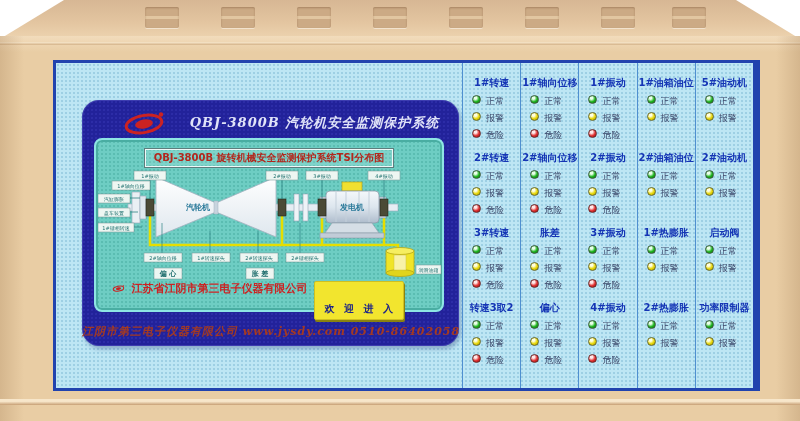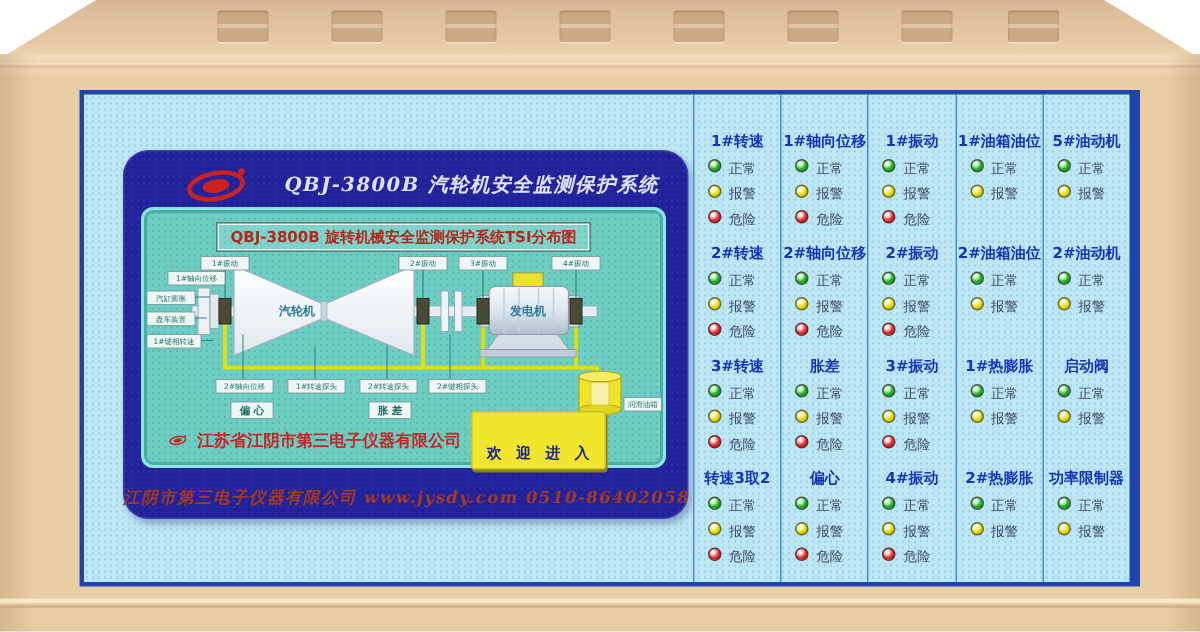--- a/index.html
+++ b/index.html
@@ -47,33 +47,33 @@
           border-radius:8px;border:2px solid #8ee4e4;
           background-color:#6ecdc3;
           background-image:radial-gradient(#5abcb1 .7px,transparent .9px);
           background-size:4px 4px;
           box-shadow:inset 0 0 0 2px #49ada2;}
   .screen-title{margin:9px auto 0;display:table;padding:1px 8px;white-space:nowrap;
                 border:1px solid #eef8f8;outline:1px solid #5d7d7d;
                 color:#b3271d;font-weight:bold;font-size:10px;background:rgba(255,255,255,.12);}
   .diagram{position:absolute;left:2px;top:27px;}
   .company-row{position:absolute;left:16px;right:12px;bottom:5px;height:24px;
-               display:flex;align-items:center;gap:6px;margin-top:20px;}
+               display:flex;align-items:flex-start;gap:6px;margin-top:20px;}
   .company-name{color:#cc2222;font-weight:bold;font-size:11px;white-space:nowrap;}
   .welcome-btn{margin-left:auto;margin-right:26px;background:#f2e52e;color:#1c2488;
                font-weight:bold;font-size:10px;letter-spacing:3px;padding:20px 7px 3px 10px;
                border:1px solid #cfc020;border-radius:2px;box-shadow:1px 2px 0 #8a8210;
                cursor:pointer;white-space:nowrap;font-family:inherit;}
   .bezel-footer{position:absolute;left:0;right:0;bottom:7px;text-align:center;
                 color:#a43a22;font-family:"DejaVu Serif","Liberation Serif",serif;
                 font-style:italic;font-weight:bold;font-size:11px;letter-spacing:1px;white-space:nowrap;}
 
   
   .status-grid{position:absolute;left:406px;top:0;bottom:0;width:291px;display:flex;}
-  .status-col{flex:1;border-left:1px solid #4f8fd0;padding-top:24px;box-sizing:border-box;
+  .status-col{flex:1;border-left:1px solid #4f8fd0;padding-top:13px;box-sizing:border-box;
               display:flex;flex-direction:column;}
   .status-group{height:75px;}
   .group-title{text-align:center;color:#1535b5;font-weight:bold;font-size:10px;white-space:nowrap;}
   .led-list{margin:5px 0 0 9px;}
   .led-row{display:flex;align-items:flex-start;gap:5px;height:17px;}
   .led{width:9px;height:9px;border-radius:50%;box-sizing:border-box;flex:0 0 auto;}
   .led.green {background:radial-gradient(circle at 35% 30%,#eaffea 0 18%,#1db31d 55%,#0c7a0c);border:1.5px solid #3a5a3a;}
   .led.yellow{background:radial-gradient(circle at 35% 30%,#ffffe2 0 18%,#e8d80a 55%,#a89a00);border:1.5px solid #6a6a2a;}
   .led.red   {background:radial-gradient(circle at 35% 30%,#ffe9e9 0 18%,#e03030 55%,#991111);border:1.5px solid #6a2a2a;}
   .led-label{font-size:9px;color:#3b4668;white-space:nowrap;}

